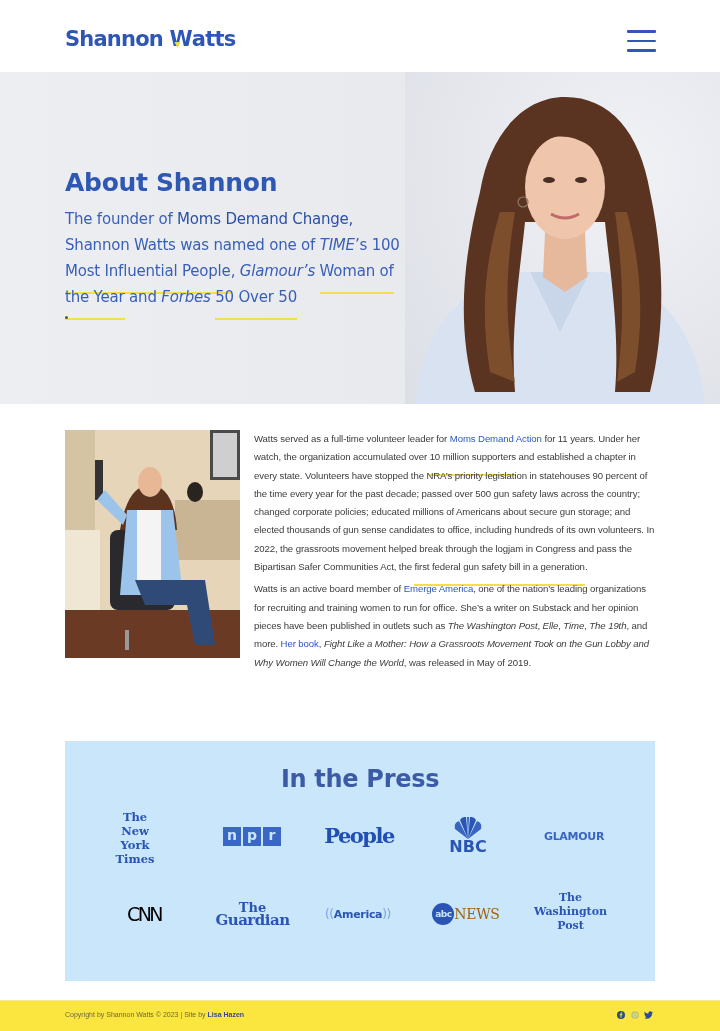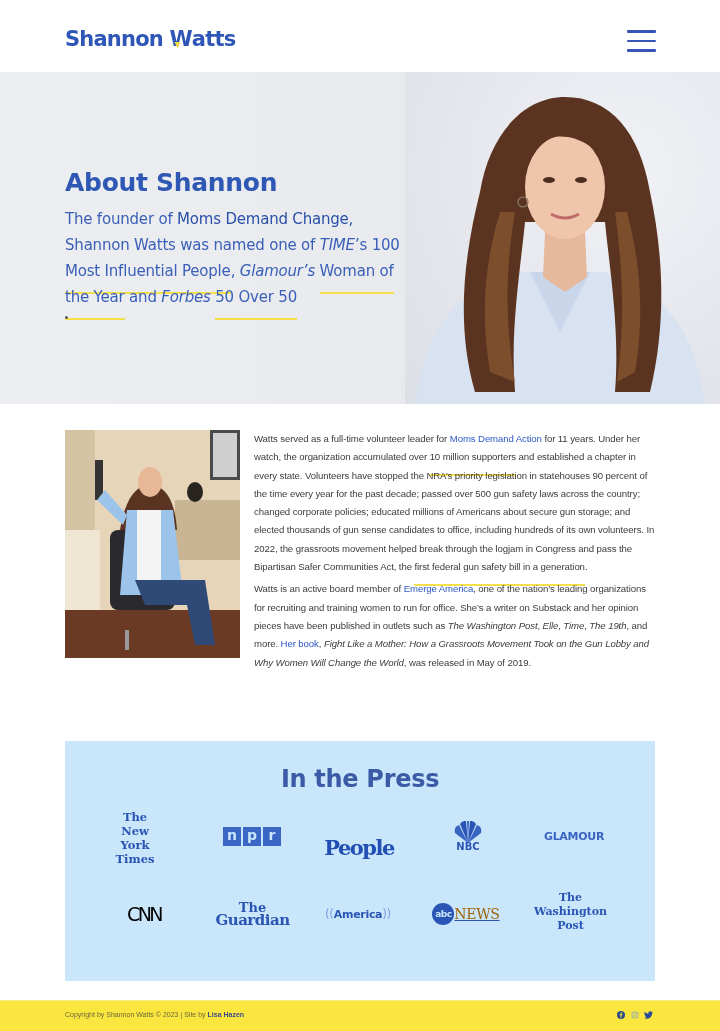--- a/index.html
+++ b/index.html
@@ -37,32 +37,32 @@
   .about-text i { font-style: italic; }
 
   
   .press { position: absolute; left: 65px; top: 741px; width: 590px; height: 240px; background: #c9e6fb; }
   .press-title { position: absolute; left: 0; top: 24px; width: 590px; text-align: center; font-family: "DejaVu Sans", sans-serif; font-size: 24px; color: #3b5ba6; letter-spacing: -0.3px; }
   .logo-item { position: absolute; display: flex; align-items: center; justify-content: center; color: #2954b4; cursor: pointer; }
 
   .nyt { left: 40px; top: 70px; width: 60px; height: 54px; font-family: "DejaVu Serif", serif; font-weight: bold; font-size: 11.5px; line-height: 14px; text-align: center; flex-direction: column; }
   .npr { left: 158px; top: 85px; width: 58px; height: 20px; gap: 2px; }
   .npr span { display: inline-block; width: 18px; height: 19px; background: #3a66c6; color: #c9e6fb; font-weight: bold; font-size: 14px; line-height: 17px; text-align: center; font-family: "DejaVu Sans", sans-serif; }
-  .people { left: 262px; top: 78px; width: 64px; height: 32px; font-family: "DejaVu Serif", serif; font-weight: bold; font-size: 21px; letter-spacing: -1.5px; color: #214fb3; margin-top: 12px; }
+  .people { left: 262px; top: 78px; width: 64px; height: 32px; font-family: "DejaVu Serif", serif; font-weight: bold; font-size: 21px; letter-spacing: -1.5px; color: #214fb3; }
   .nbc { left: 380px; top: 75px; width: 46px; height: 40px; flex-direction: column; }
-  .nbc .nbc-txt { font-family: "DejaVu Sans", sans-serif; font-weight: bold; font-size: 10px; color: #2a55b5; margin-top: -2px; }
+  .nbc .nbc-txt { font-family: "DejaVu Sans", sans-serif; font-weight: bold; font-size: 16px; color: #2a55b5; margin-top: -2px; }
   .glamour { left: 469px; top: 85px; width: 80px; height: 20px; font-family: "DejaVu Sans", sans-serif; font-weight: bold; font-size: 11px; letter-spacing: -0.3px; color: #3a64c2; }
 
   .cnn { left: 55px; top: 160px; width: 48px; height: 26px; font-family: "DejaVu Sans", sans-serif; font-weight: normal; font-size: 19px; letter-spacing: -2.5px; color: #000000; }
   .guardian { left: 150px; top: 157px; width: 75px; height: 32px; flex-direction: column; font-family: "DejaVu Serif", serif; font-weight: bold; color: #2b55b3; line-height: 13px; }
   .guardian .g1 { font-size: 13px; }
   .guardian .g2 { font-size: 15px; letter-spacing: -0.5px; }
   .sirius { left: 252px; top: 162px; width: 82px; height: 22px; font-family: "DejaVu Sans", sans-serif; font-weight: bold; font-size: 11px; color: #2a55b5; letter-spacing: -0.3px; }
   .sirius .bars { color: #7e9fe0; font-weight: normal; font-size: 12px; }
-  .abc { left: 366px; top: 161px; width: 70px; height: 24px; gap: 0; text-decoration: underline; }
+  .abc { left: 366px; top: 161px; width: 70px; height: 24px; gap: 0; }
   .abc .circle { width: 22px; height: 22px; border-radius: 50%; background: #2a55b5; color: #c9e6fb; font-family: "DejaVu Sans", sans-serif; font-weight: bold; font-size: 9px; display: flex; align-items: center; justify-content: center; letter-spacing: -0.5px; }
   .abc .news { font-family: "DejaVu Serif", serif; font-size: 14px; color: #a16207; letter-spacing: -0.3px; }
   .wapo { left: 468px; top: 146px; width: 75px; height: 50px; flex-direction: column; font-family: "DejaVu Serif", serif; font-weight: bold; font-size: 11px; line-height: 14px; text-align: center; color: #2a55b5; }
 
   
   .footer { position: absolute; left: 0; top: 1000px; width: 720px; height: 31px; background: #fbe53f; border-top: 1px solid #f6eb8a; }
   .copyright { position: absolute; left: 65px; top: 10px; font-family: "Liberation Sans", sans-serif; font-size: 7px; color: #6b6a3a; }
   .copyright a { color: #3b4a8a; font-weight: bold; text-decoration: none; }
   .social { position: absolute; left: 616px; top: 9px; display: flex; gap: 5px; }
   .social span { width: 9px; height: 9px; display: flex; align-items: center; justify-content: center; cursor: pointer; }

